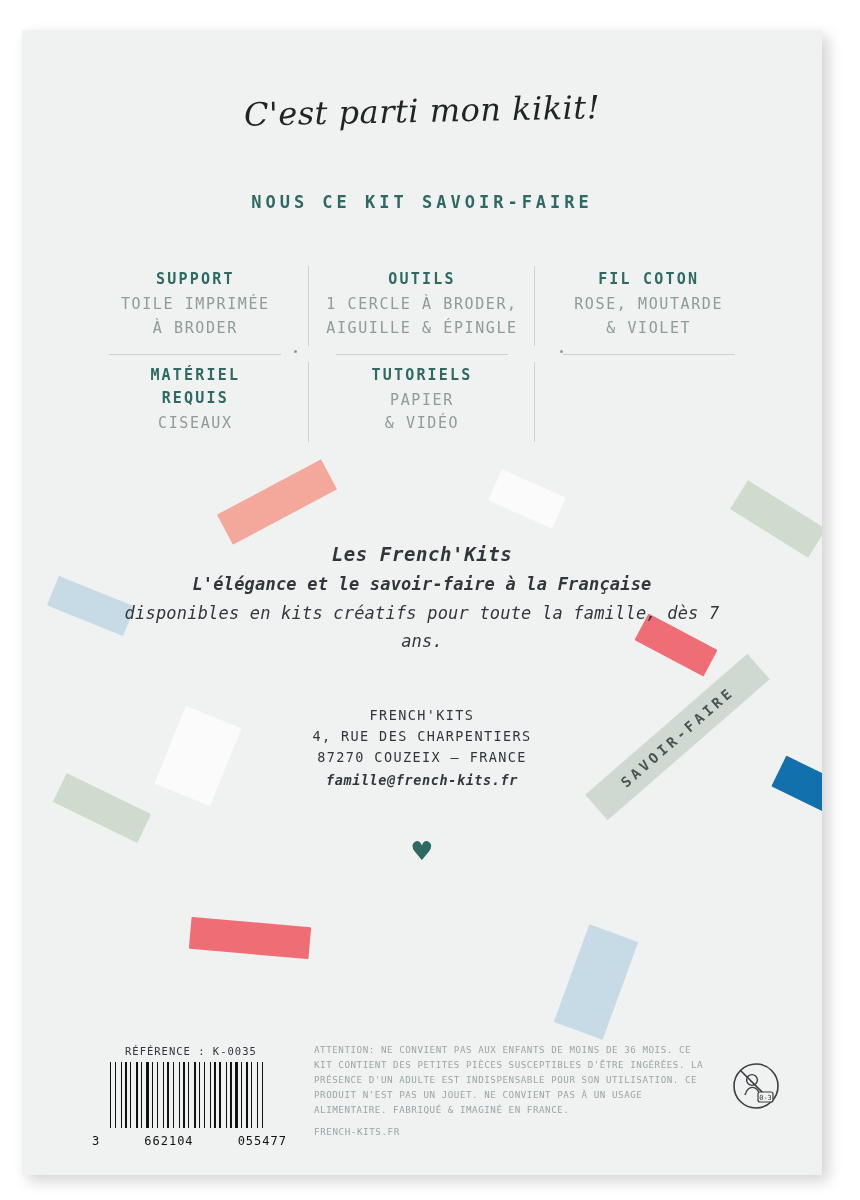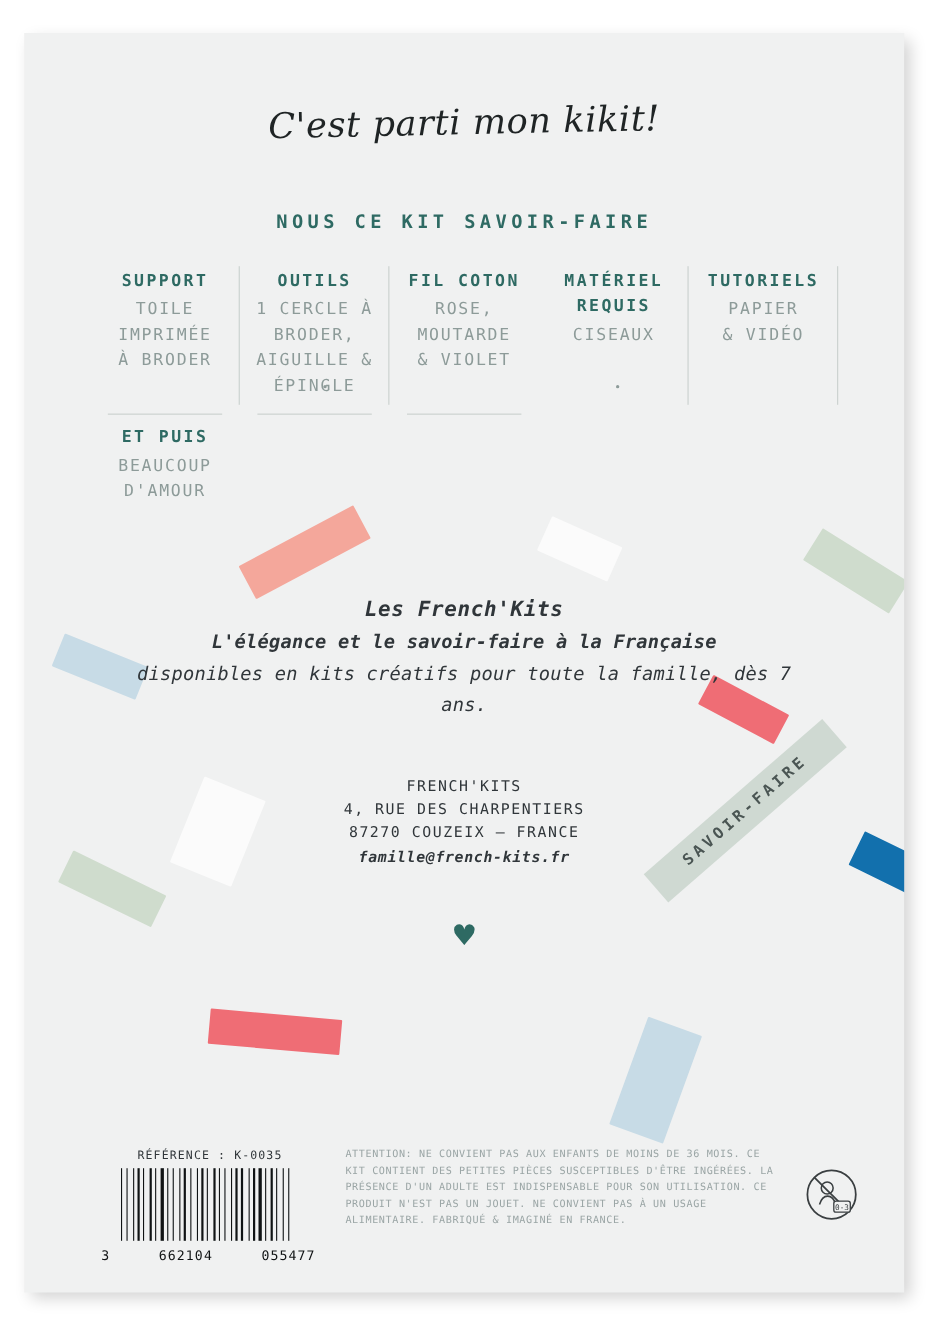--- a/index.html
+++ b/index.html
@@ -50,24 +50,24 @@
     font-size: 17px;
     letter-spacing: 4px;
     color: #2e6a63;
     font-weight: bold;
   }
 
   
   .grid {
     position: absolute;
     left: 60px;
-    top: 204px;
+    top: 228px;
     width: 680px;
     display: grid;
-    grid-template-columns: 1fr 1fr 1fr 1fr 1fr;
+    grid-template-columns: 1fr 1fr 1fr;
     grid-template-rows: auto auto;
   }
   .cell {
     text-align: center;
     padding: 10px 6px 14px 6px;
     position: relative;
   }
   .cell .c-title {
     color: #2e6a63;
     font-weight: bold;
@@ -288,24 +288,20 @@
       <div class="c-body">ROSE, MOUTARDE<br>&amp; VIOLET</div>
       <div class="hr"></div>
     </div>
     <div class="cell row2 col2">
       <div class="c-title">MATÉRIEL<br>REQUIS</div>
       <div class="c-body">CISEAUX</div>
     </div>
     <div class="cell row2 col1">
       <div class="c-title">TUTORIELS</div>
       <div class="c-body">PAPIER<br>&amp; VIDÉO</div>
-    </div>
-    <div class="cell row2 col3">
-      <div class="c-title">ET PUIS</div>
-      <div class="c-body">BEAUCOUP<br>D'AMOUR</div>
     </div>
   </div>
   <div class="dot" style="left:272px;top:320px;"></div>
   <div class="dot" style="left:538px;top:320px;"></div>
 
   <div id="confetti-layer">
       <div class="confetti" style="left: 196px; top: 455px; width: 118px; height: 34px; background: rgb(244, 167, 155); transform: rotate(-28deg);"></div>
       <div class="confetti" style="left: 470px; top: 452px; width: 70px; height: 34px; background: rgb(251, 251, 251); transform: rotate(24deg);"></div>
       <div class="confetti" style="left: 710px; top: 472px; width: 92px; height: 34px; background: rgb(207, 220, 205); transform: rotate(32deg);"></div>
       <div class="confetti" style="left: 28px; top: 560px; width: 82px; height: 32px; background: rgb(199, 219, 230); transform: rotate(22deg);"></div>
@@ -370,20 +366,21 @@
       </div>
   </div>
   <div class="barcode-digits">
     <span>3</span>
     <span>662104</span>
     <span>055477</span>
   </div>
 
   <div class="legal">
     <div>ATTENTION: NE CONVIENT PAS AUX ENFANTS DE MOINS DE 36 MOIS. CE KIT CONTIENT DES PETITES PIÈCES SUSCEPTIBLES D'ÊTRE INGÉRÉES. LA PRÉSENCE D'UN ADULTE EST INDISPENSABLE POUR SON UTILISATION. CE PRODUIT N'EST PAS UN JOUET. NE CONVIENT PAS À UN USAGE ALIMENTAIRE. FABRIQUÉ &amp; IMAGINÉ EN FRANCE.</div>
+    <div class="site">FRENCH-KITS.FR</div>
   </div>
 
   <div class="nomark">
     <svg viewBox="0 0 48 48" width="48" height="48" aria-hidden="true">
       <circle cx="24" cy="24" r="22" fill="none" stroke="#3a3f41" stroke-width="1.6"></circle>
       <line x1="8.5" y1="8.5" x2="39.5" y2="39.5" stroke="#3a3f41" stroke-width="1.6"></line>
       <g fill="none" stroke="#3a3f41" stroke-width="1.4">
         <circle cx="20" cy="18" r="5.4"></circle>
         <path d="M13 33c1.5-5 4.2-7.6 7.4-7.6 3.2 0 5.9 2.6 7.4 7.6"></path>
       </g>

